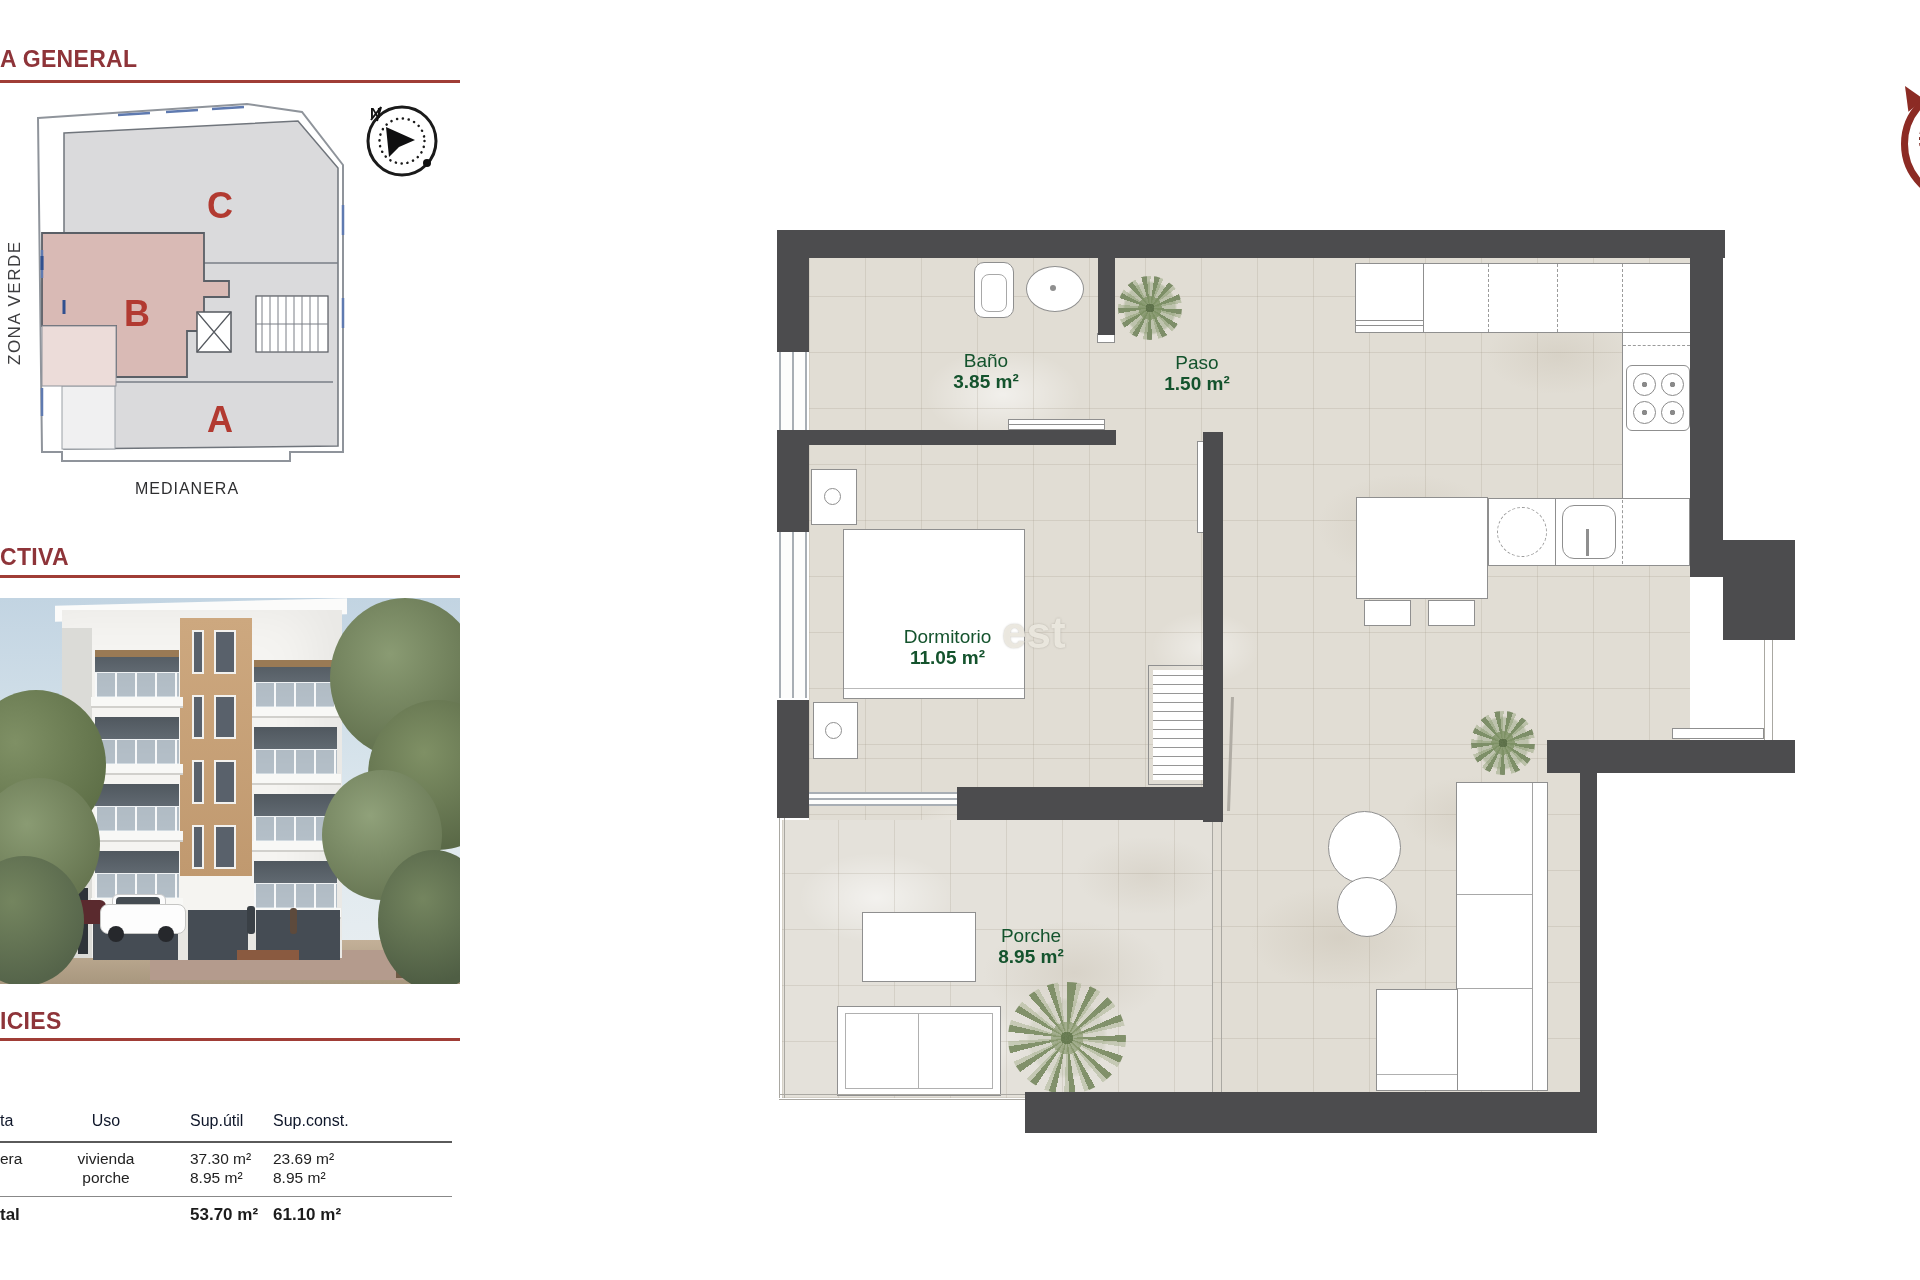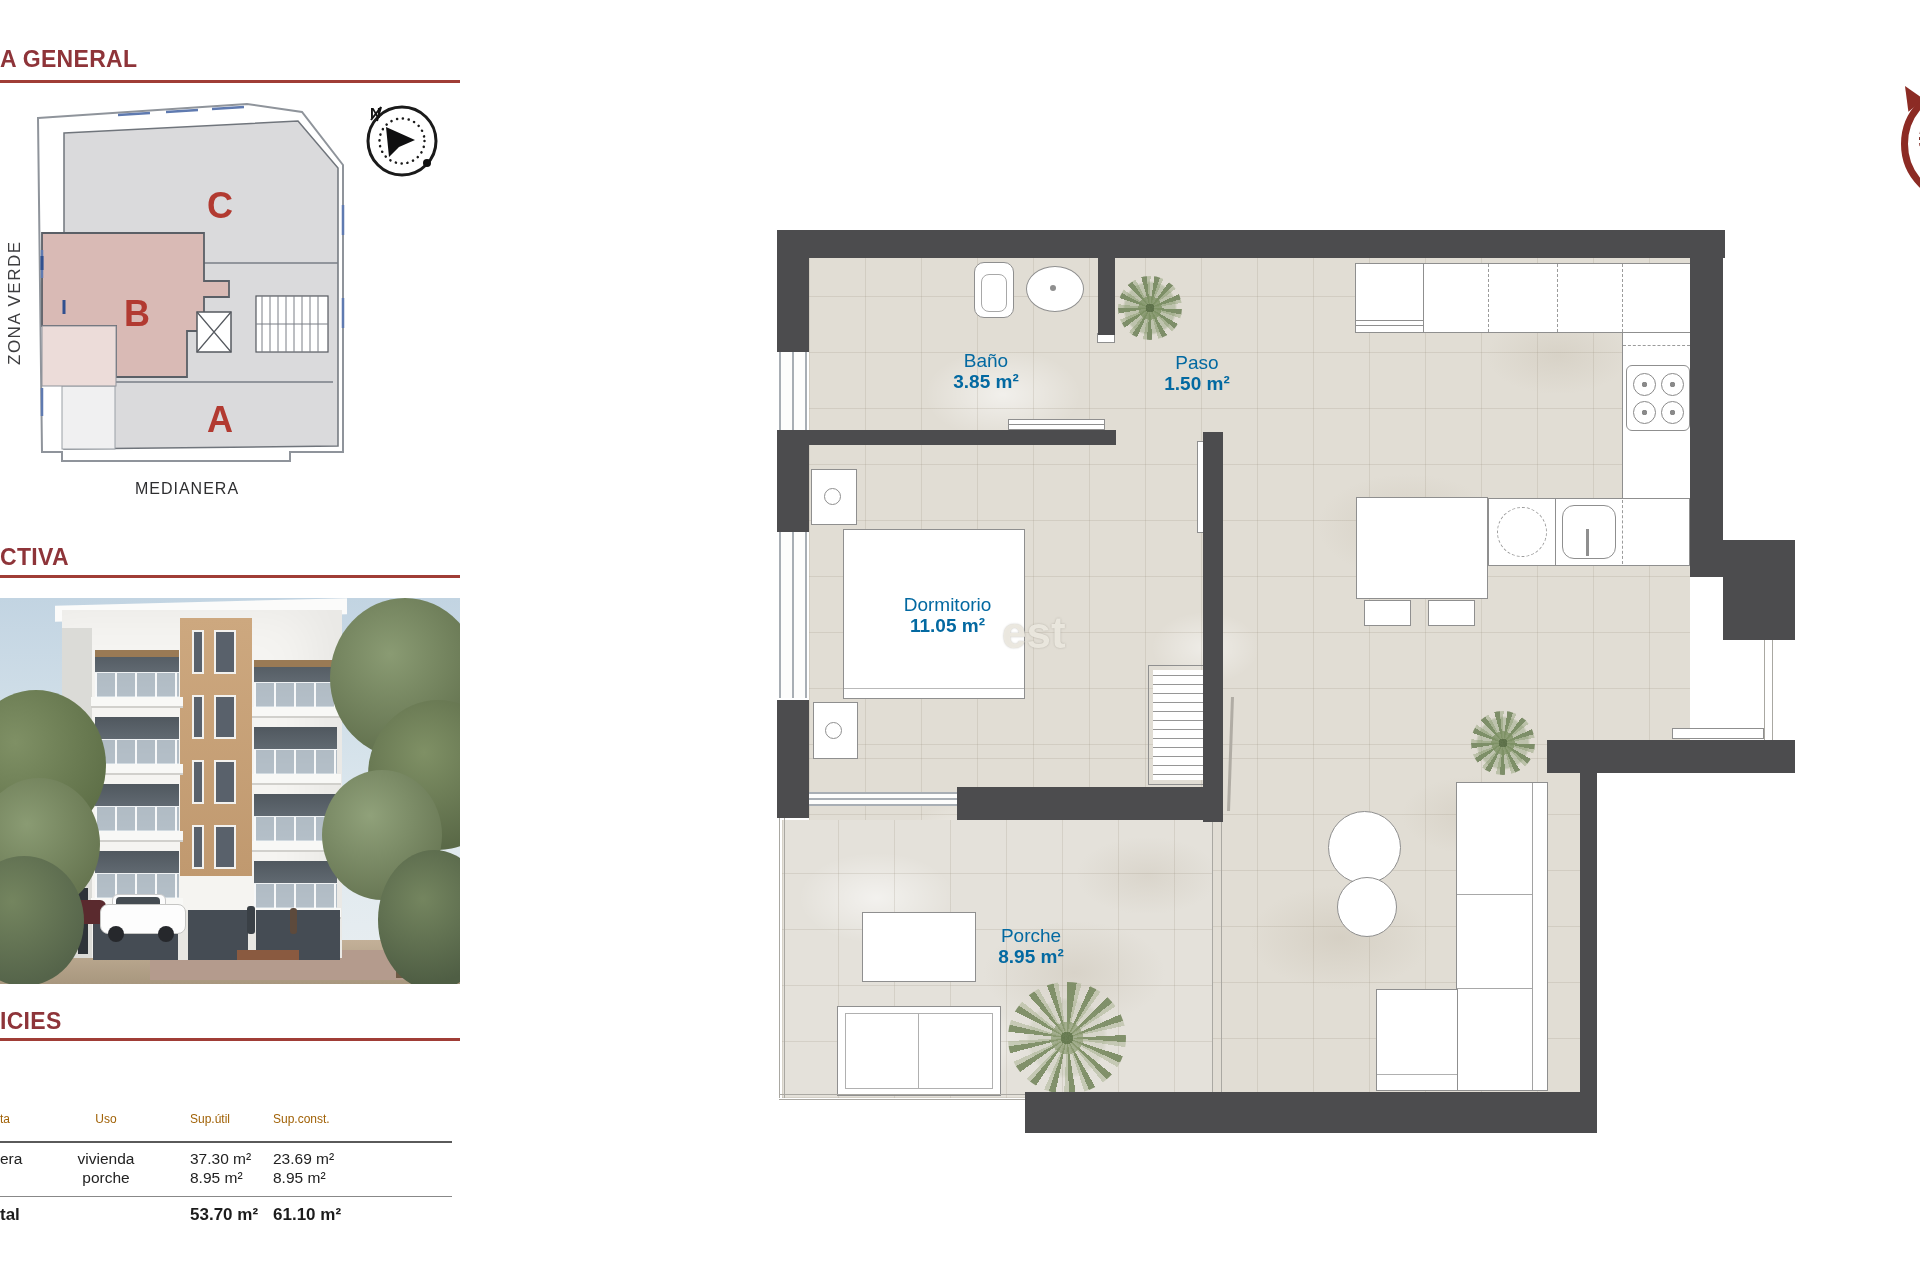--- a/index.html
+++ b/index.html
@@ -32,31 +32,31 @@
   .burner{position:absolute;width:23px;height:23px;border:1.5px solid #8a8a8a;border-radius:50%;box-sizing:border-box;
     background:radial-gradient(circle,#8a8a8a 0 2.5px,transparent 3px);}
   .louver{background-image:repeating-linear-gradient(180deg,#969696 0 1.5px,transparent 1.5px 9px);background-clip:content-box;padding:4px;}
   .plant{position:absolute;border-radius:50%;
     background:
       radial-gradient(circle at 50% 50%, rgba(90,110,70,.95) 0 10%, rgba(125,145,100,.85) 10% 26%, rgba(125,145,100,.35) 26% 55%, rgba(125,145,100,0) 60%),
       repeating-conic-gradient(from 8deg, rgba(108,128,86,.85) 0deg 10deg, rgba(150,165,125,.5) 10deg 17deg, rgba(150,165,125,0) 17deg 28deg);}
   .palm{background:
       radial-gradient(circle, rgba(100,120,78,.95) 0 8%, rgba(140,155,115,.75) 8% 20%, rgba(140,155,115,.15) 20% 45%, transparent 50%),
       repeating-conic-gradient(from 3deg, rgba(118,136,94,.9) 0deg 7deg, rgba(160,172,134,.45) 7deg 12deg, rgba(160,172,134,0) 12deg 21deg);}
-  .rlabel{position:absolute;display:flex;flex-direction:column;align-items:center;color:#0369a1;text-align:center;}
+  .rlabel{position:absolute;display:flex;flex-direction:column;align-items:center;color:#14532d;text-align:center;}
   .rlabel .rname{font-size:19px;line-height:21px;}
   .rlabel .rarea{font-size:19px;line-height:22px;font-weight:bold;}
   .plan-title{position:absolute;font-weight:bold;font-size:34px;color:#a23a31;letter-spacing:.5px;}
   .watermark{position:absolute;font-weight:bold;font-size:44px;color:rgba(238,234,226,.92);text-shadow:0 0 2px rgba(120,115,105,.45);}
   
   .tbl-row{position:absolute;left:0;width:452px;display:grid;grid-template-columns:22px 168px 83px 179px;color:#222;}
   .tbl-row .c1{text-align:left;}
   .tbl-row .c2{text-align:center;}
   .tbl-row .c3,.tbl-row .c4{text-align:left;}
-  .tbl-head{font-size:12px;color:#a16207;}
+  .tbl-head{font-size:16px;color:#0f172a;}
   .tbl-body{font-size:15.5px;}
   .tbl-total{font-size:17px;font-weight:bold;color:#1c1c1c;}
   .tbl-line{position:absolute;left:0;width:452px;}
   
   .persp{position:absolute;left:0;top:598px;width:460px;height:386px;overflow:hidden;}
   .blob{position:absolute;border-radius:50%;}
   .rail{position:absolute;background:rgba(198,210,219,.78);border-top:1px solid #eef1f3;
     background-image:repeating-linear-gradient(90deg, rgba(255,255,255,.9) 0 2px, transparent 2px 20px);}
   .slab{position:absolute;background:#f8f8f6;border-bottom:2px solid #d1d0cc;}
   .recess{position:absolute;background:linear-gradient(180deg,#50585f,#737c85);}
@@ -296,21 +296,21 @@
   <div class="wall" style="left:1025px;top:1092px;width:572px;height:41px"></div>
 
   <div class="rlabel" style="left:896px;top:350px;width:180px">
     <span class="rname">Baño</span>
     <span class="rarea">3.85 m²</span>
   </div>
   <div class="rlabel" style="left:1107px;top:352px;width:180px">
     <span class="rname">Paso</span>
     <span class="rarea">1.50 m²</span>
   </div>
-  <div class="rlabel" style="left:845px;top:594px;width:205px">
+  <div class="rlabel" style="left:845px;top:626px;width:205px">
     <span class="rname">Dormitorio</span>
     <span class="rarea">11.05 m²</span>
   </div>
   <div class="rlabel" style="left:941px;top:925px;width:180px">
     <span class="rname">Porche</span>
     <span class="rarea">8.95 m²</span>
   </div>
 
   <div class="watermark" style="left:1002px;top:608px">est</div>
 

